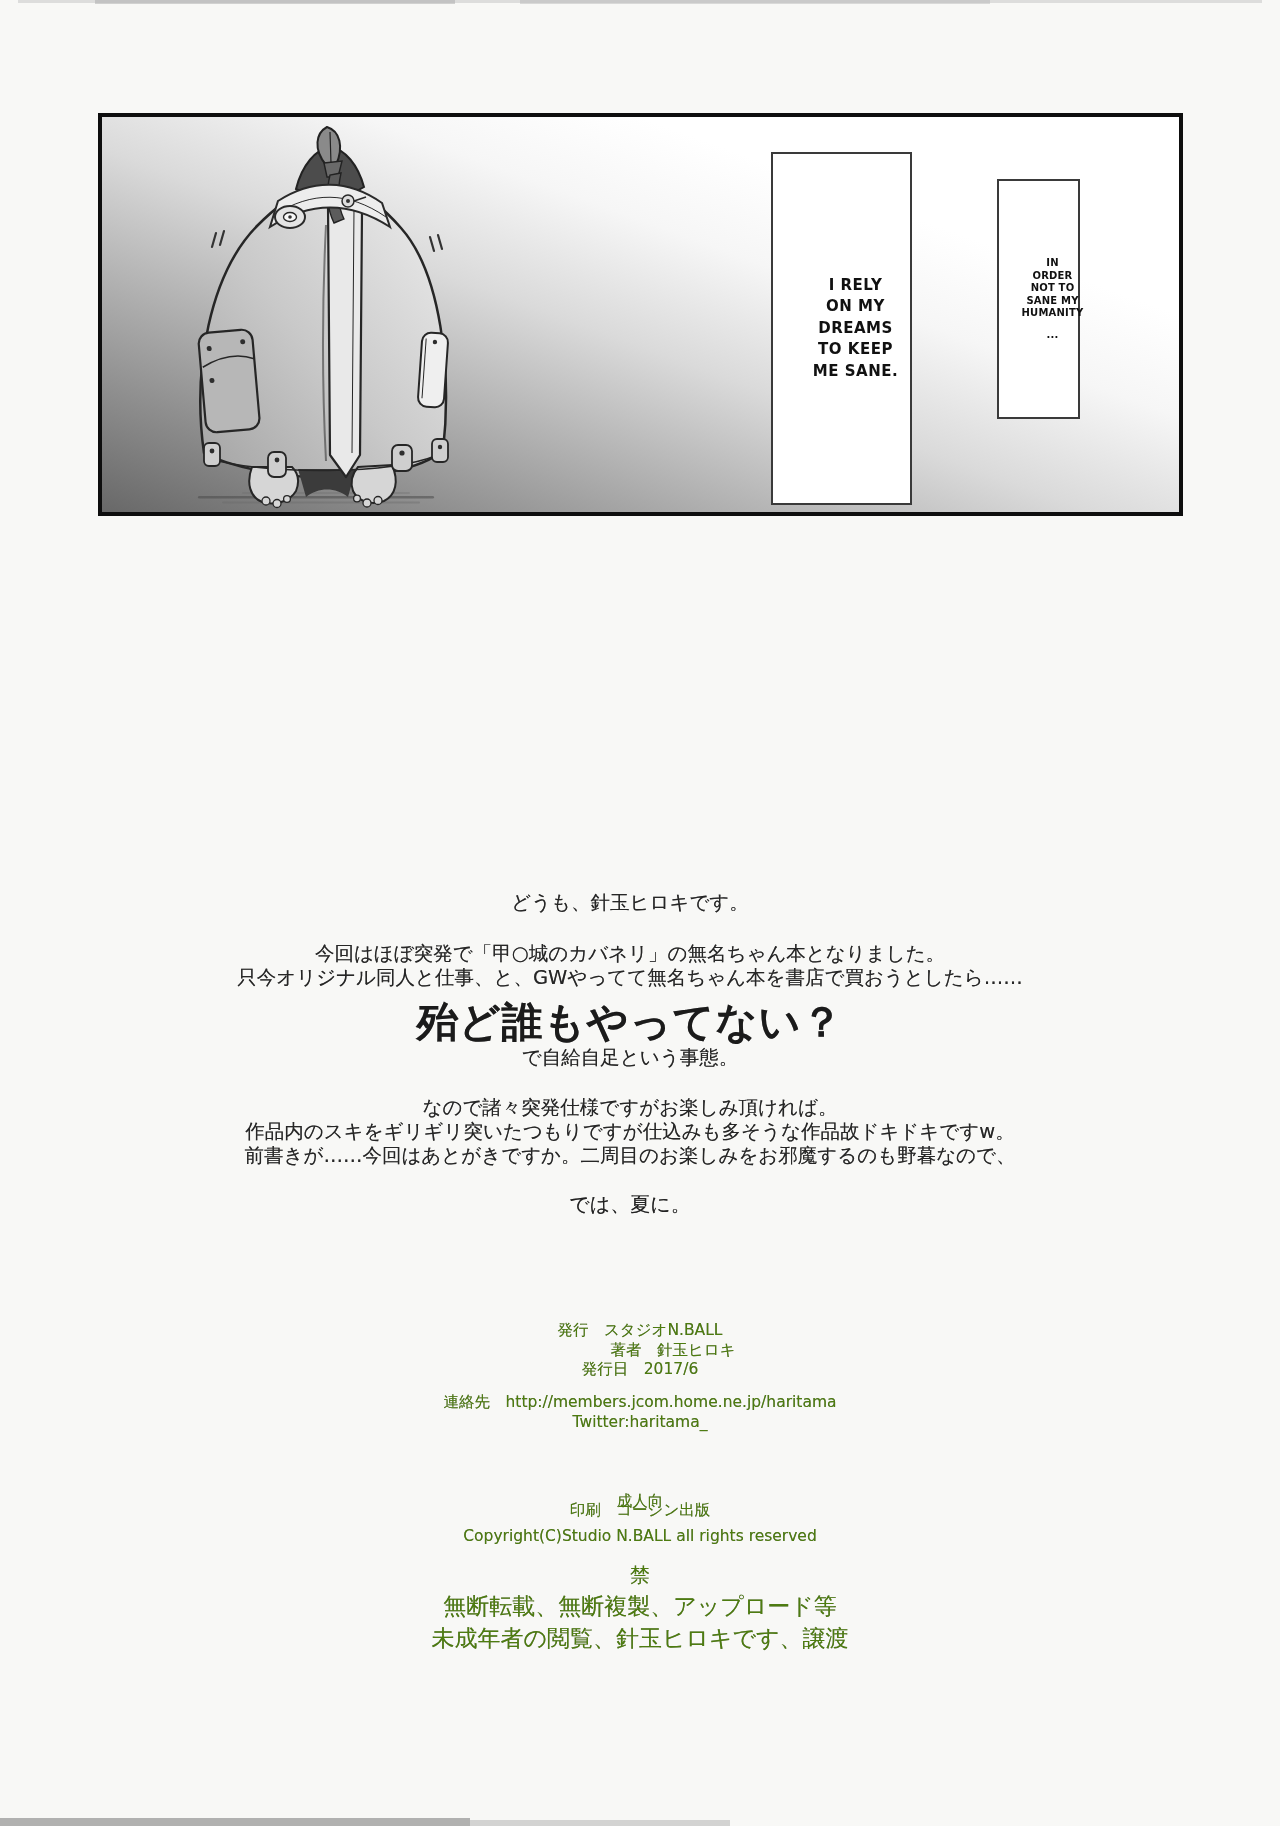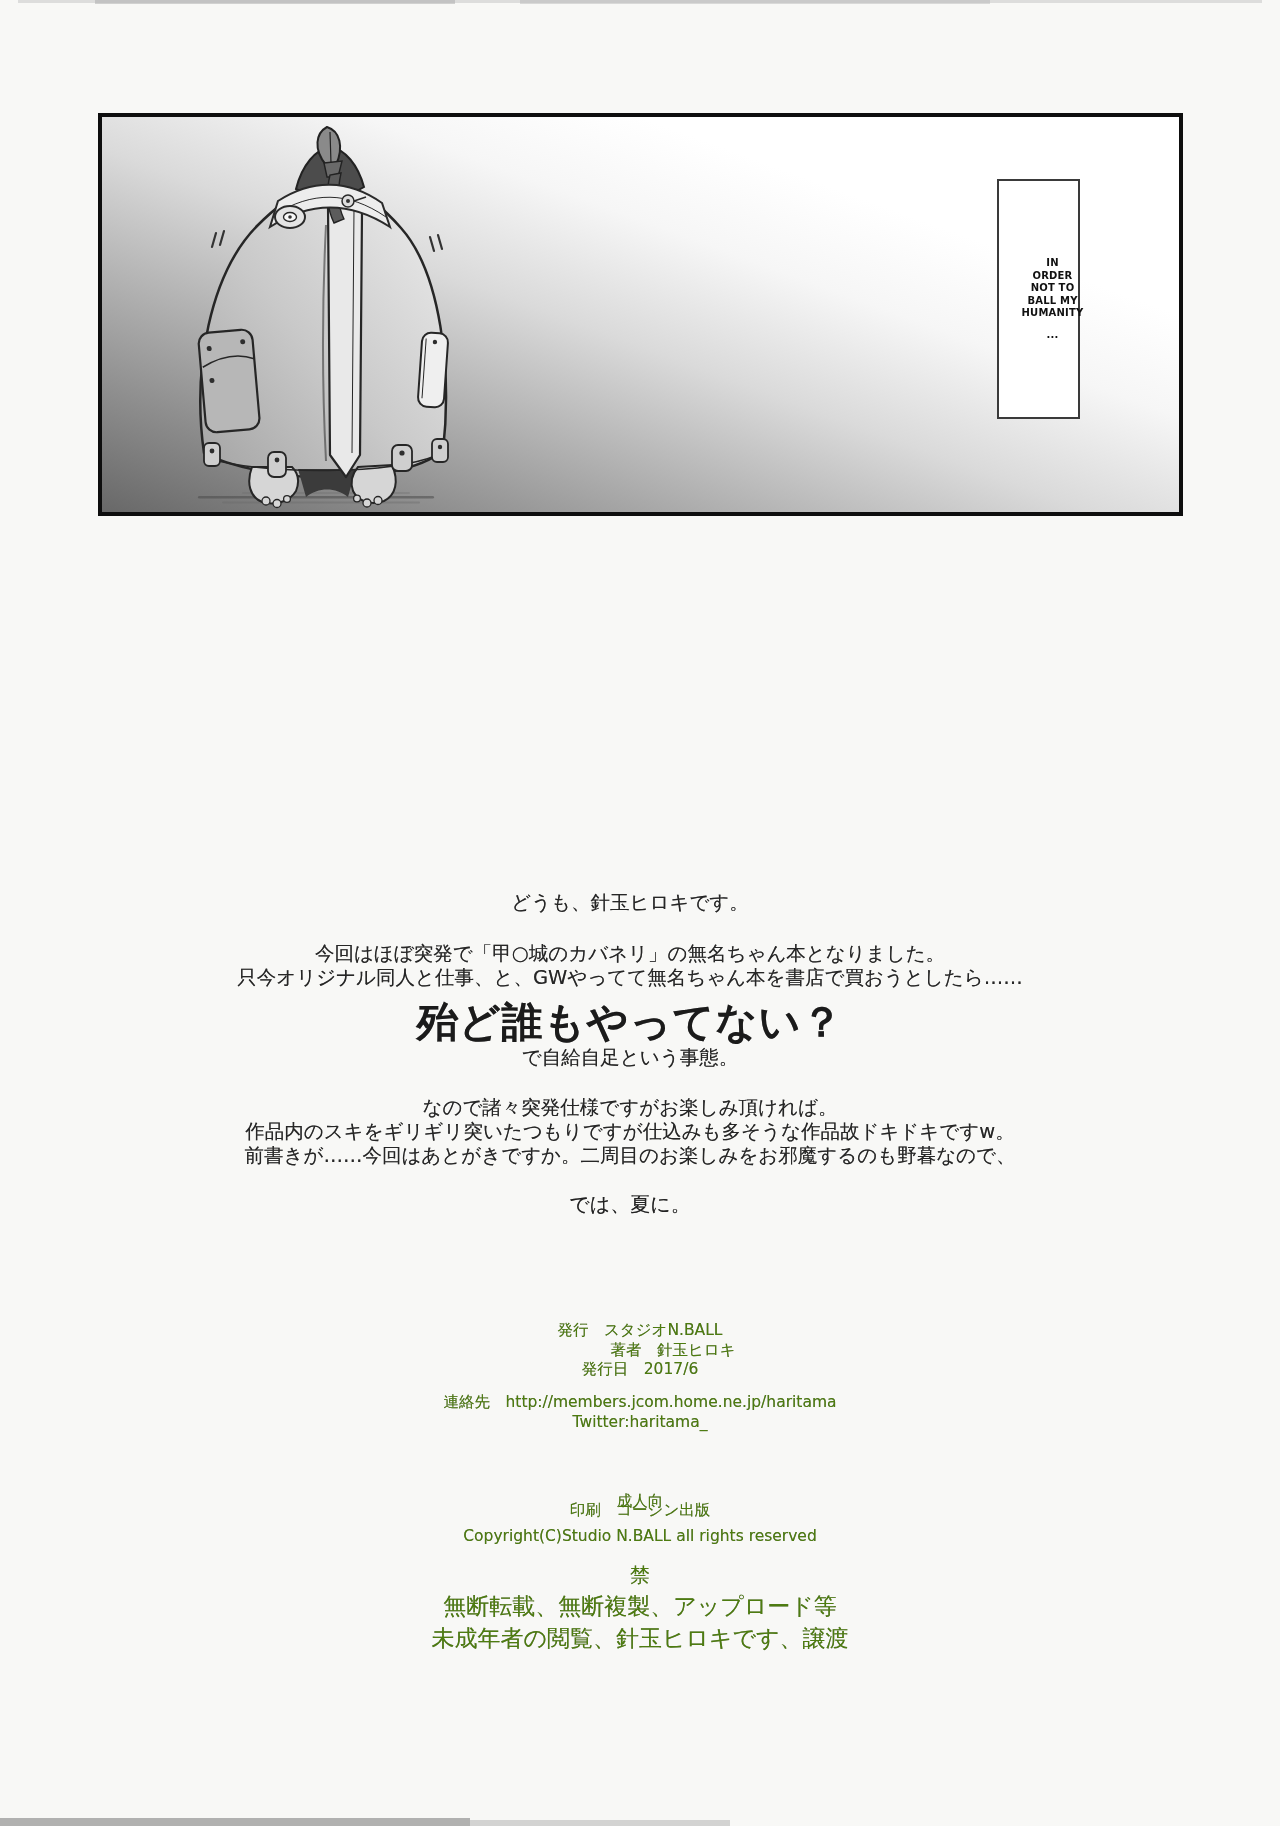--- a/index.html
+++ b/index.html
@@ -170,27 +170,36 @@
       </g>
 
       <g stroke="#333" stroke-width="2.2" stroke-linecap="round">
         <path d="M 36,108 L 32,122"></path>
         <path d="M 44,106 L 40,120"></path>
         <path d="M 250,112 L 254,126"></path>
         <path d="M 258,110 L 262,124"></path>
       </g>
     </svg>
 
+    <div class="bubble bubble-left">
+      <div class="bubble-text">
+        <div>I RELY</div>
+        <div>ON MY</div>
+        <div>DREAMS</div>
+        <div>TO KEEP</div>
+        <div>ME SANE.</div>
+      </div>
+    </div>
 
     <div class="bubble bubble-right">
       <div class="bubble-text">
         <div>IN</div>
         <div>ORDER</div>
         <div>NOT TO</div>
-        <div>BALL MY</div>
+        <div>SANE MY</div>
         <div>HUMANITY</div>
         <div class="ellipsis-line">...</div>
       </div>
     </div>
   </div>
 
   <div class="afterword">
     <div class="jline greeting">どうも、針玉ヒロキです。</div>
 
     <div class="jline para1">

